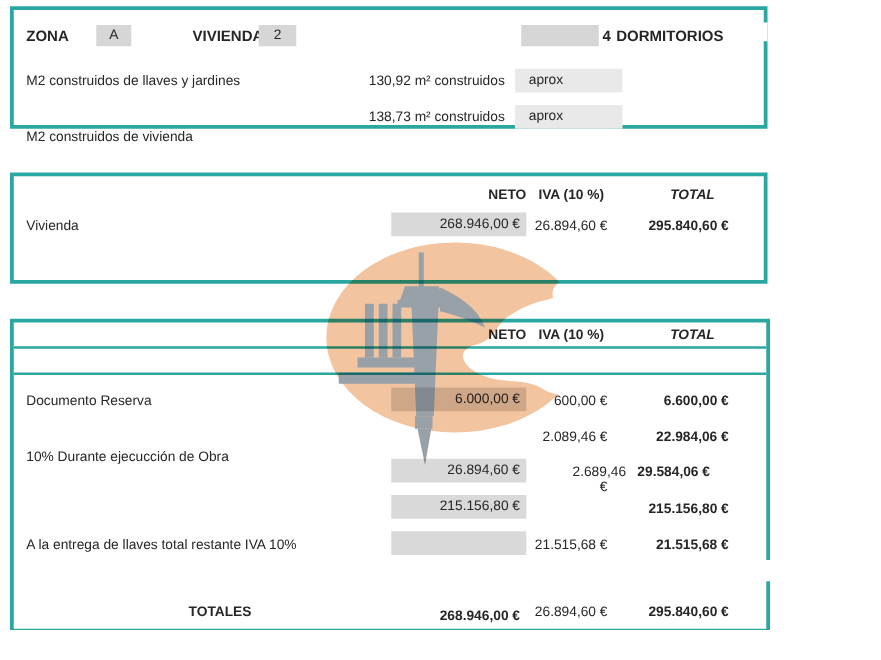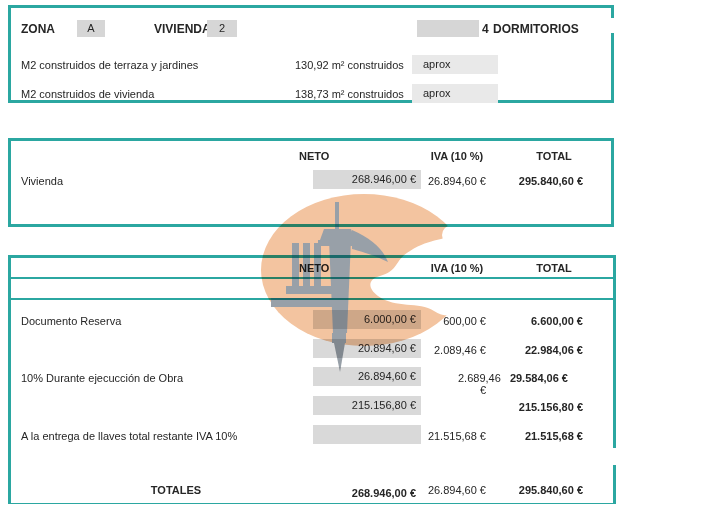--- a/index.html
+++ b/index.html
@@ -11,23 +11,23 @@
   #panel-payments{top:255px;height:251px;width:608px;}
   .abs{position:absolute;}
   .b{font-weight:bold;}
   .cell-label{left:10px;white-space:nowrap;}
   .graybox{background:#d9d9d9;height:19px;box-sizing:border-box;}
   .inputbox{background:#d6d6d6;text-align:center;height:17px;line-height:17px;}
   .approxbox{background:#e9e9e9;height:19px;line-height:19px;padding-left:11px;box-sizing:border-box;}
   .neto-cell{left:302px;width:108px;text-align:right;padding-right:5px;box-sizing:border-box;line-height:19px;}
   .iva-cell{left:410px;width:72px;text-align:right;box-sizing:border-box;}
   .total-cell{left:457px;width:118px;text-align:right;box-sizing:border-box;}
-  .hdr-neto{left:288px;width:108px;text-align:left;}
+  .hdr-neto{left:302px;width:108px;text-align:right;}
   .hdr-iva{left:410px;width:72px;text-align:center;}
-  .hdr-total{left:484px;width:118px;text-align:center;}
+  .hdr-total{left:484px;width:118px;text-align:center;font-style:italic;}
   .hline{position:absolute;left:0;width:100%;height:2px;background:#2ba7a1;}
   .border-gap{position:absolute;background:#ffffff;width:4px;}
   #watermark{position:absolute;left:256px;top:191px;width:222px;height:192px;
              mix-blend-mode:multiply;z-index:10;pointer-events:none;}
   .toprow-label{font-size:12px;font-weight:bold;}
 </style>
 </head>
 <body>
 
 <div id="page">
@@ -36,25 +36,25 @@
     <div class="border-gap" style="right:-3px;top:10px;height:15px;"></div>
 
     <div class="abs toprow-label" style="left:10px;top:14px;">ZONA</div>
     <div class="abs inputbox" style="left:66px;top:12px;width:28px;">A</div>
     <div class="abs toprow-label" style="left:143px;top:14px;">VIVIENDA</div>
     <div class="abs inputbox" style="left:196px;top:12px;width:30px;">2</div>
     <div class="abs inputbox" style="left:406px;top:12px;width:62px;"></div>
     <div class="abs toprow-label" style="left:471px;top:14px;">4</div>
     <div class="abs toprow-label" style="left:482px;top:14px;">DORMITORIOS</div>
 
-    <div class="abs cell-label" style="top:51px;">M2 construidos de terraza y jardines</div>
+    <div class="abs cell-label" style="top:51px;">M2 construidos de llaves y jardines</div>
     <div class="abs" style="left:284px;top:51px;">130,92 m² construidos</div>
     <div class="abs approxbox" style="left:401px;top:47px;width:86px;">aprox</div>
 
-    <div class="abs cell-label" style="top:80px;">M2 construidos de vivienda</div>
+    <div class="abs cell-label" style="top:96px;">M2 construidos de vivienda</div>
     <div class="abs" style="left:284px;top:80px;">138,73 m² construidos</div>
     <div class="abs approxbox" style="left:401px;top:76px;width:86px;">aprox</div>
   </div>
 
   <div class="panel" id="panel-price">
     <div class="abs b hdr-neto" style="top:9px;">NETO</div>
     <div class="abs b hdr-iva" style="top:9px;">IVA (10 %)</div>
     <div class="abs b hdr-total" style="top:9px;">TOTAL</div>
 
     <div class="abs cell-label" style="top:34px;">Vivienda</div>
@@ -71,25 +71,24 @@
     <div class="abs b hdr-total" style="top:4px;">TOTAL</div>
 
     <div class="hline" style="top:19px;"></div>
     <div class="hline" style="top:40px;"></div>
 
     <div class="abs cell-label" style="top:57px;">Documento Reserva</div>
     <div class="abs graybox neto-cell" style="top:52px;">6.000,00 €</div>
     <div class="abs iva-cell" style="top:57px;padding-right:7px;">600,00 €</div>
     <div class="abs b total-cell" style="top:57px;padding-right:3px;">6.600,00 €</div>
 
-    <div class="abs graybox neto-cell" style="top:81px;">20.894,60 €</div>
     <div class="abs iva-cell" style="top:86px;padding-right:7px;">2.089,46 €</div>
     <div class="abs b total-cell" style="top:86px;padding-right:3px;">22.984,06 €</div>
 
-    <div class="abs cell-label" style="top:114px;">10% Durante ejecucción de Obra</div>
+    <div class="abs cell-label" style="top:102px;">10% Durante ejecucción de Obra</div>
     <div class="abs graybox neto-cell" style="top:109px;">26.894,60 €</div>
     <div class="abs iva-cell" style="top:114px;padding-right:7px;padding-left:37px;">2.689,46 €</div>
     <div class="abs b total-cell" style="top:114px;padding-right:18px;">29.584,06 €</div>
 
     <div class="abs graybox neto-cell" style="top:138px;">215.156,80 €</div>
     <div class="abs iva-cell" style="top:143px;padding-right:7px;"></div>
     <div class="abs b total-cell" style="top:143px;padding-right:3px;">215.156,80 €</div>
 
     <div class="abs cell-label" style="top:172px;">A la entrega de llaves total restante IVA 10%</div>
     <div class="abs graybox neto-cell" style="top:167px;"></div>

